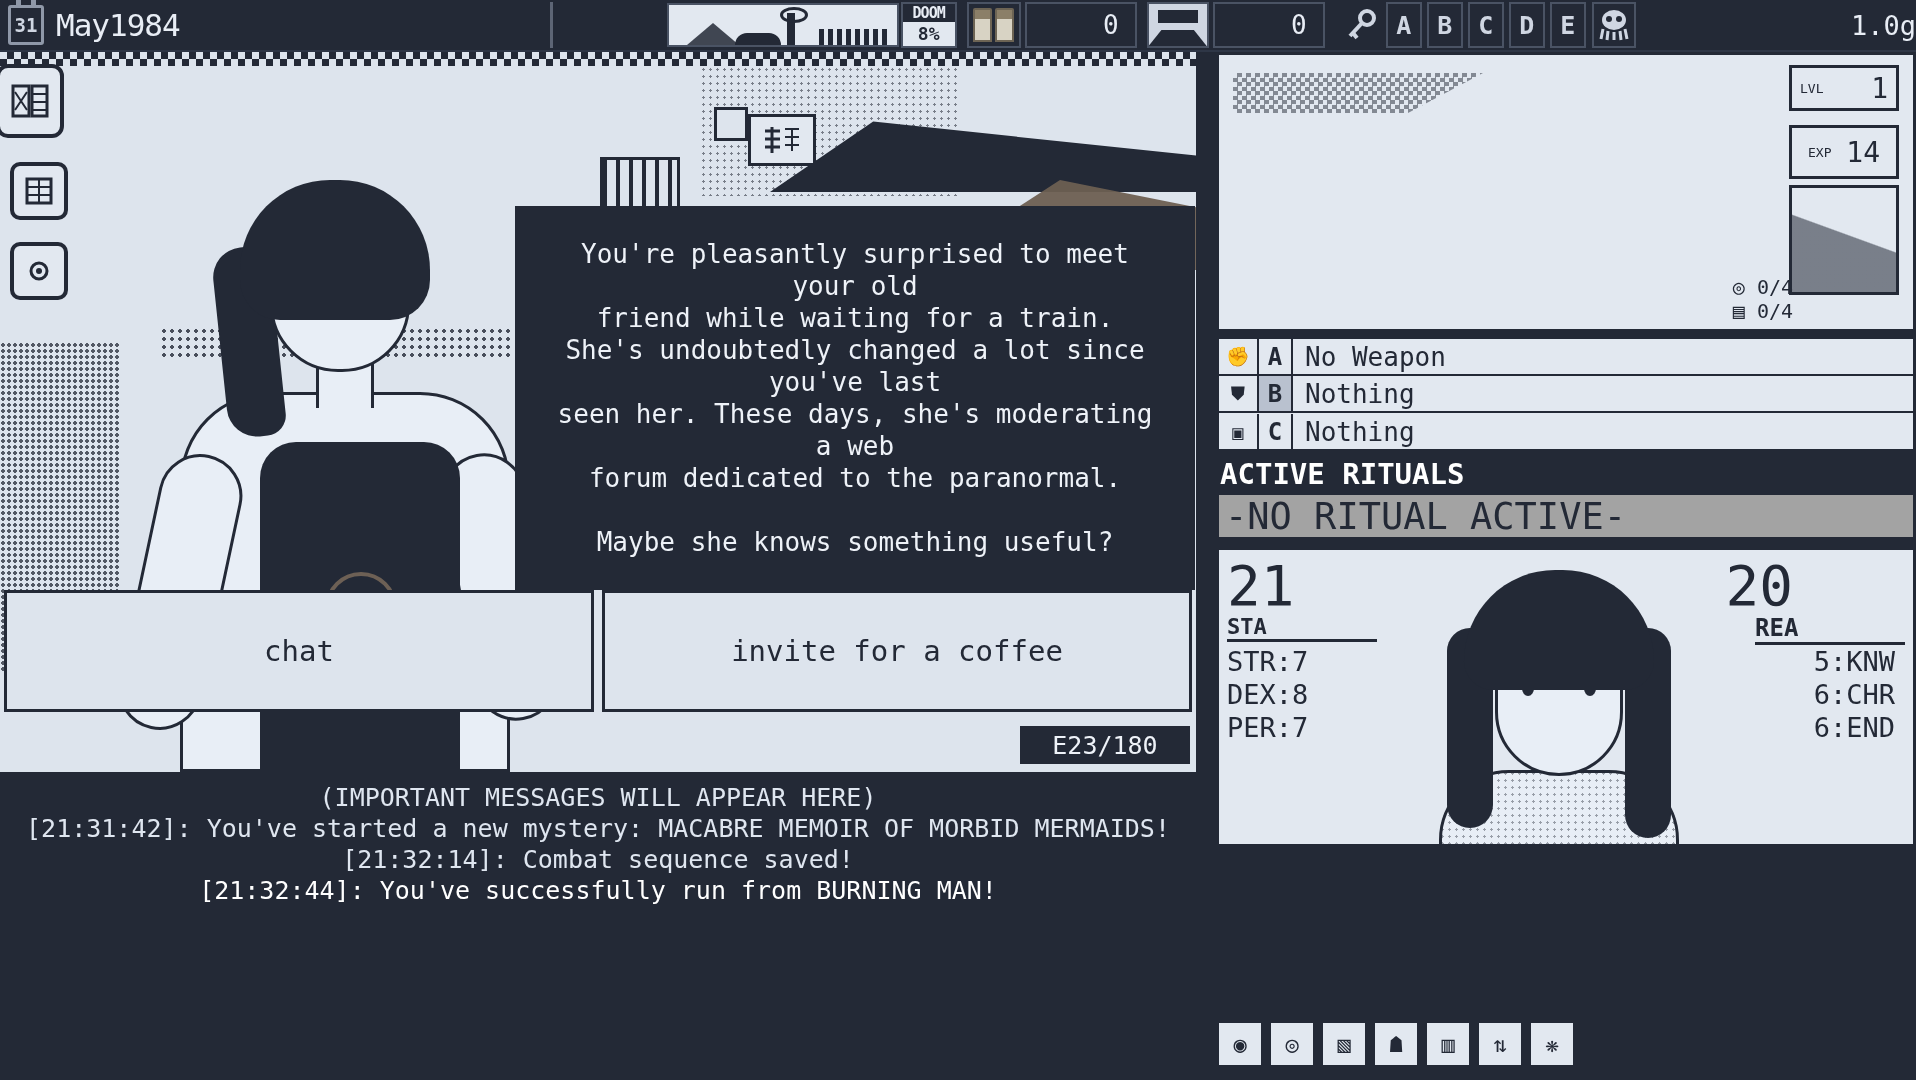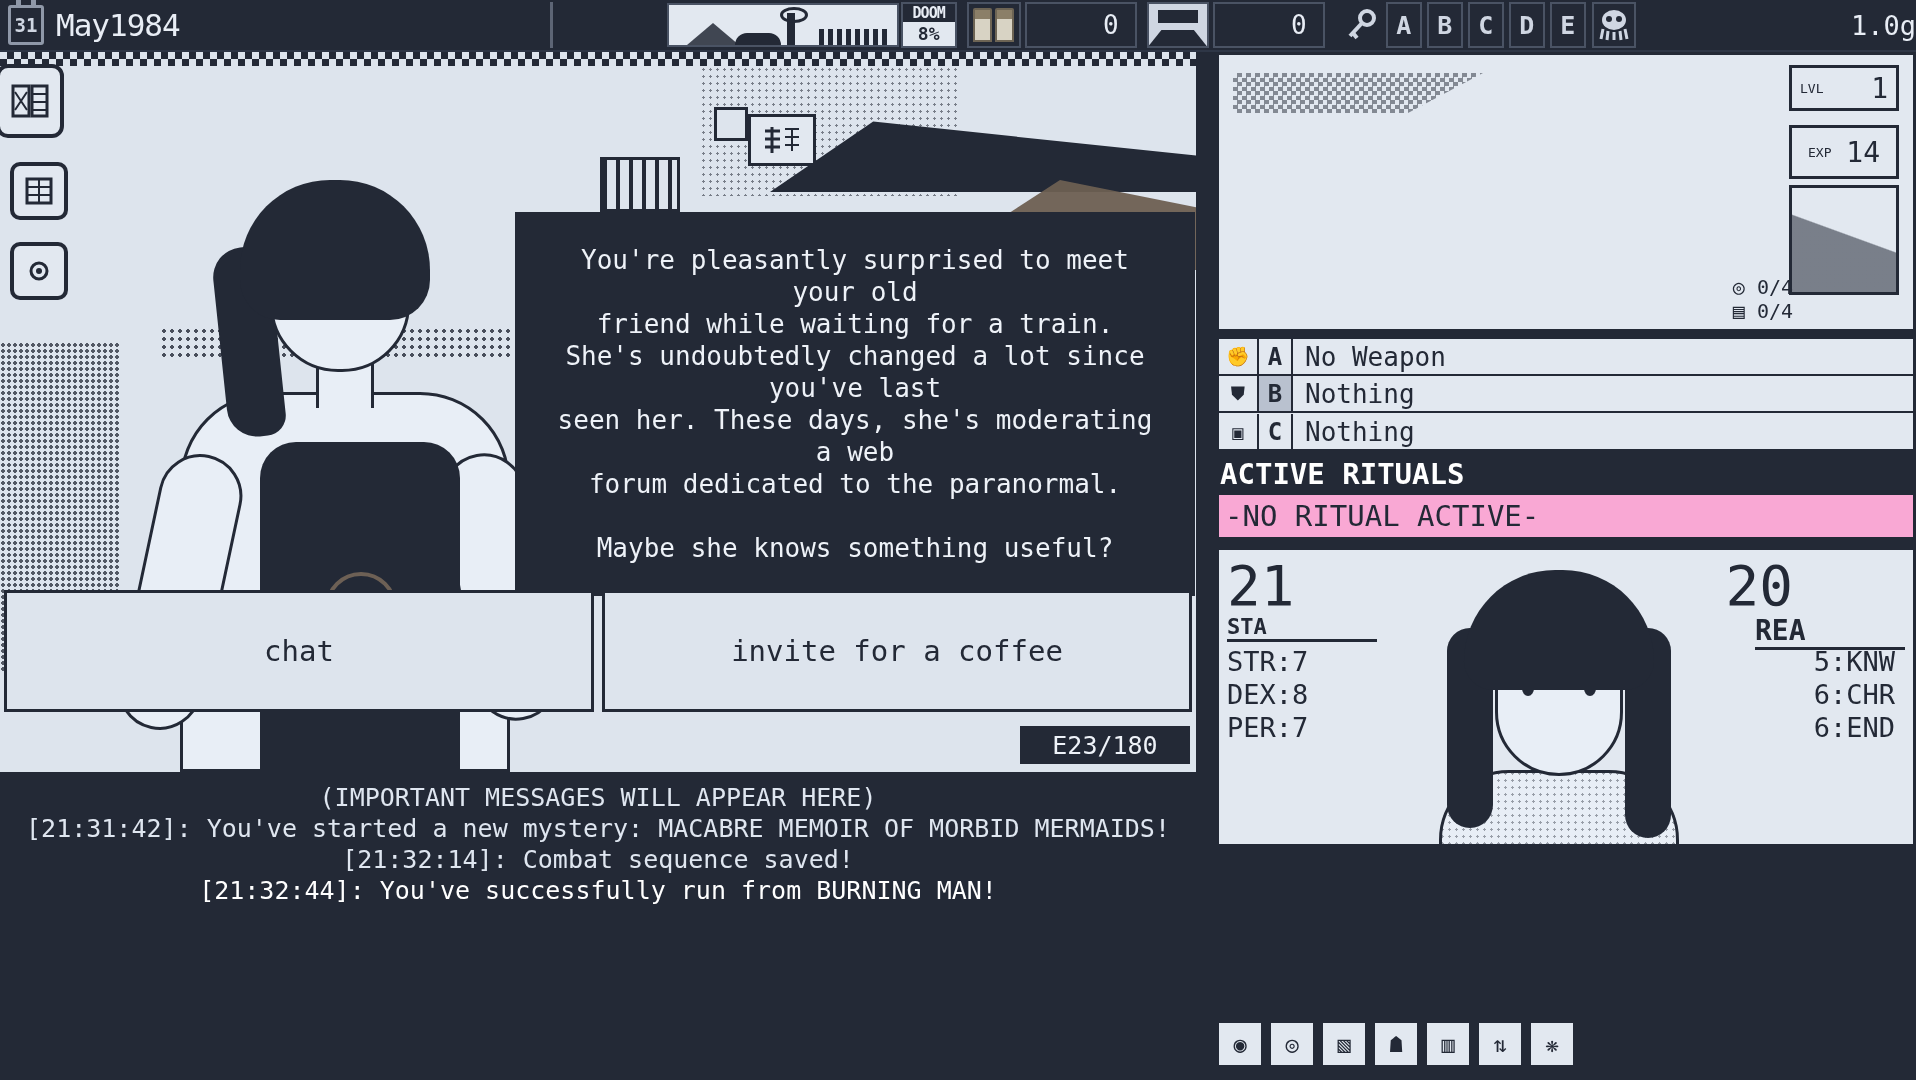--- a/index.html
+++ b/index.html
@@ -264,21 +264,21 @@
     display:flex;align-items:center;justify-content:center;
     font-size:21px;color:#232936;
   }
   .small-sq{
     position:absolute;top:55px;left:714px;width:34px;height:34px;
     background:#dde4ed;border:3px solid #232936;z-index:21;
   }
 
   
   .dialog{
-    position:absolute;top:160px;left:515px;width:680px;height:384px;
+    position:absolute;top:154px;left:515px;width:680px;height:384px;
     background:#232936;border:3px solid #232936;
     z-index:25;
     display:flex;align-items:center;justify-content:center;
     padding: 10px 26px;
   }
   .dialog p{
     color:#eef2f8;font-size:26px;line-height:32px;text-align:center;
     font-family:"DejaVu Sans Mono",monospace;
     white-space:pre-line;
   }
@@ -381,23 +381,23 @@
   }
 
   .rituals-hdr{
     position:absolute;top:404px;left:20px;width:700px;height:36px;
     color:#ffffff;font-size:29px;font-weight:bold;letter-spacing:0px;
     font-family:"DejaVu Sans Mono",monospace;
     background:#232936; display:flex;align-items:center;padding-left:4px;
   }
   .rituals-body{
     position:absolute;top:440px;left:20px;width:700px;height:48px;
-    background:#f9a8d4;border:3px solid #232936;
+    background:#a3a3a3;border:3px solid #232936;
     display:flex;align-items:center;padding-left:6px;
-    color:#232936;font-size:29px;
+    color:#232936;font-size:37px;
     font-family:"DejaVu Sans Mono",monospace;
   }
 
   
   .stats-panel{
     position:absolute;top:495px;left:20px;width:700px;height:300px;
     background:#e2e8f0;border:3px solid #232936;overflow:hidden;
   }
   .stat-big-l{
     position:absolute;top:10px;left:8px;color:#232936;font-size:56px;
@@ -410,21 +410,21 @@
   }
   .stat-list-l{
     position:absolute;top:95px;left:8px;color:#232936;font-size:27px;line-height:33px;
     font-family:"DejaVu Sans Mono",monospace;
   }
   .stat-big-r{
     position:absolute;top:10px;right:120px;color:#232936;font-size:56px;
     font-family:"DejaVu Sans Mono",monospace;line-height:52px;
   }
   .stat-lbl-r{
-    position:absolute;top:64px;right:8px;color:#232936;font-size:28px;font-weight:bold;
+    position:absolute;top:64px;right:8px;color:#232936;font-size:24px;font-weight:bold;
     font-family:"DejaVu Sans Mono",monospace;
     border-bottom:3px solid #232936;width:150px;text-align:left;
   }
   .stat-list-r{
     position:absolute;top:95px;right:18px;color:#232936;font-size:27px;line-height:33px;
     font-family:"DejaVu Sans Mono",monospace;text-align:left;
   }
   .sb-face{
     position:absolute;top:20px;left:190px;width:300px;height:290px;
   }

